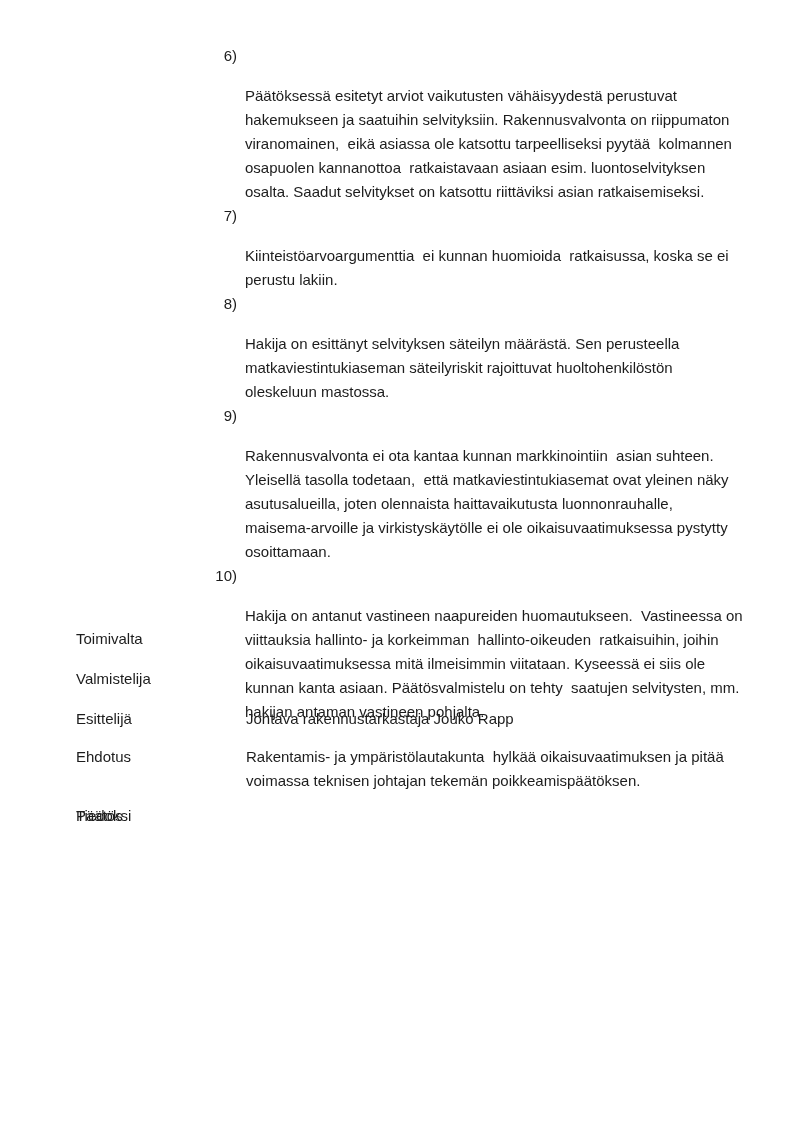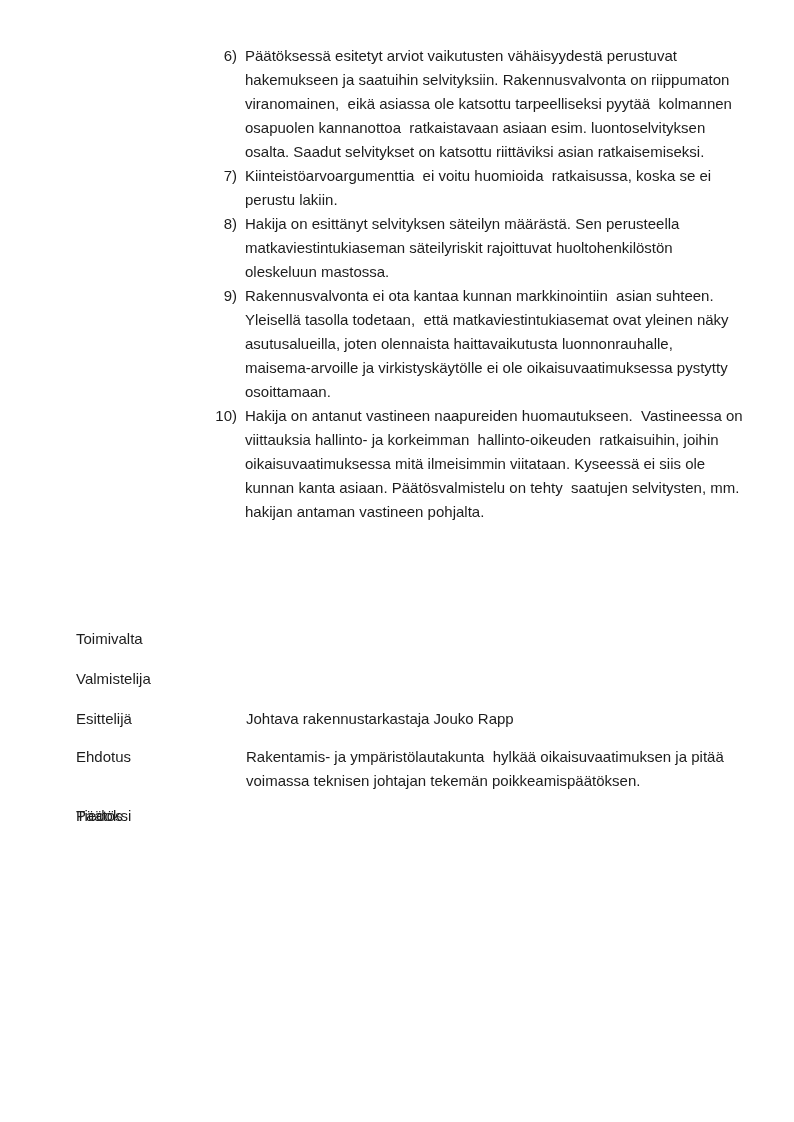--- a/index.html
+++ b/index.html
@@ -30,20 +30,21 @@
   }
   .list-marker {
     flex: 0 0 37px;
     text-align: right;
     white-space: nowrap;
   }
   .list-text {
     margin-left: 8px;
     white-space: pre-wrap;
     width: 505px;
+    margin-top: 40px;
   }
   .closing-paragraph {
     position: absolute;
     left: 222px;
     top: 534px;
     width: 540px;
     margin: 0;
     white-space: pre-wrap;
   }
   .field-row {
@@ -73,21 +74,21 @@
     <div class="list-item">
       <span class="list-marker">6)</span>
       <span class="list-text">Päätöksessä esitetyt arviot vaikutusten vähäisyydestä perustuvat
 hakemukseen ja saatuihin selvityksiin. Rakennusvalvonta on riippumaton
 viranomainen,  eikä asiassa ole katsottu tarpeelliseksi pyytää  kolmannen
 osapuolen kannanottoa  ratkaistavaan asiaan esim. luontoselvityksen
 osalta. Saadut selvitykset on katsottu riittäviksi asian ratkaisemiseksi.</span>
     </div>
     <div class="list-item">
       <span class="list-marker">7)</span>
-      <span class="list-text">Kiinteistöarvoargumenttia  ei voitu huomioida  ratkaisussa, koska se ei
+      <span class="list-text">Kiinteistöarvoargumenttia  ei kunnan huomioida  ratkaisussa, koska se ei
 perustu lakiin.</span>
     </div>
     <div class="list-item">
       <span class="list-marker">8)</span>
       <span class="list-text">Hakija on esittänyt selvityksen säteilyn määrästä. Sen perusteella
 matkaviestintukiaseman säteilyriskit rajoittuvat huoltohenkilöstön
 oleskeluun mastossa.</span>
     </div>
     <div class="list-item">
       <span class="list-marker">9)</span>

